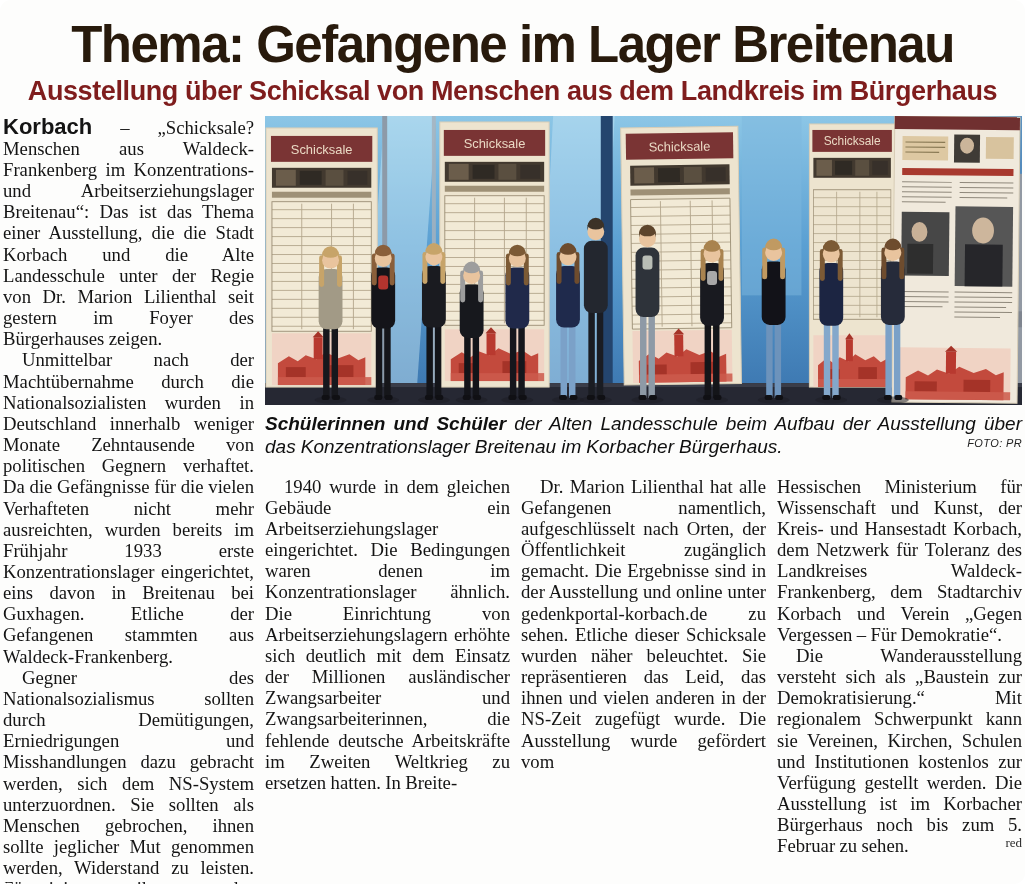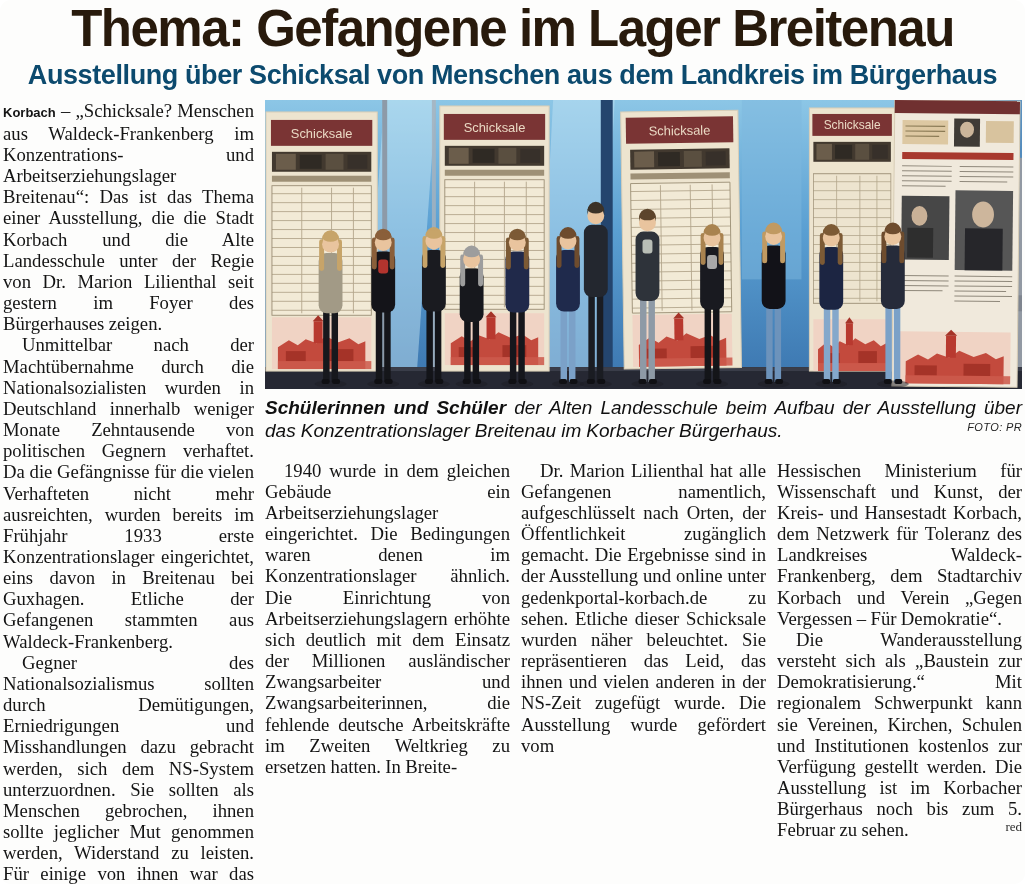--- a/index.html
+++ b/index.html
@@ -1,40 +1,40 @@
 <!DOCTYPE html>
 <html lang="de"><head>
 <meta charset="utf-8">
 <style>
   html,body { margin:0; padding:0; background:#ffffff; }
   .page {
     width:1025px; height:884px; overflow:hidden; box-sizing:border-box;
-    padding:0 3px; position:relative; background:#fdfdfc;
+    padding:16px 3px; position:relative; background:#fdfdfc;
     font-family:"Liberation Serif", serif; color:#141414;border-radius:11px;
   }
   .headline {
     margin:3px 0 0 0; text-align:center;
     font-family:"Liberation Sans", sans-serif; font-weight:700;
     font-size:51px; line-height:1.0; letter-spacing:-1.5px; color:#281a0c;
   }
   .subheadline {
     margin:7px 0 9px 0; text-align:center;
     font-family:"Liberation Sans", sans-serif; font-weight:700;
-    font-size:27px; line-height:1.1; letter-spacing:-0.4px; color:#0c4a6e;
+    font-size:27px; line-height:1.1; letter-spacing:-0.4px; color:#7f1d1d;
   }
   .main { display:flex; gap:11px; }
   .col-first { width:251px; flex:none; }
   .right-zone { flex:1; min-width:0; }
   .body-text p {
     margin:0; text-align:justify; font-size:18.7px; line-height:21.15px;
     hyphens:auto; -webkit-hyphens:auto; word-spacing:-0.3px;
   }
   .body-text p.ind { text-indent:19px; }
   .lead-location {
-    font-family:"Liberation Sans", sans-serif; font-weight:700; font-size:13px;
+    font-family:"Liberation Sans", sans-serif; font-weight:700; font-size:22px;
   }
   .photo-wrap { width:100%; height:289px; position:relative; overflow:hidden; }
   .photo-wrap svg { display:block; width:100%; height:100%; }
   .caption {
     position:relative; margin-top:7px; text-align:justify;
     font-family:"Liberation Sans", sans-serif; font-size:19px;
     line-height:23.5px; color:#101010; word-spacing:-0.2px;font-style:italic;
   }
   .caption .cap-bold { font-weight:700; }
   .photo-credit {

